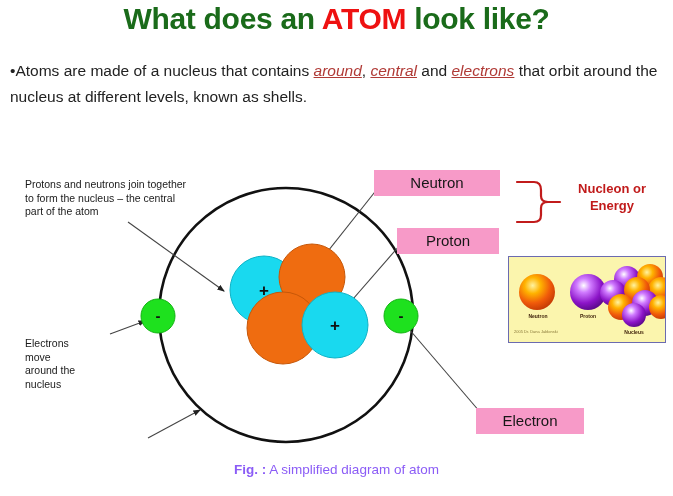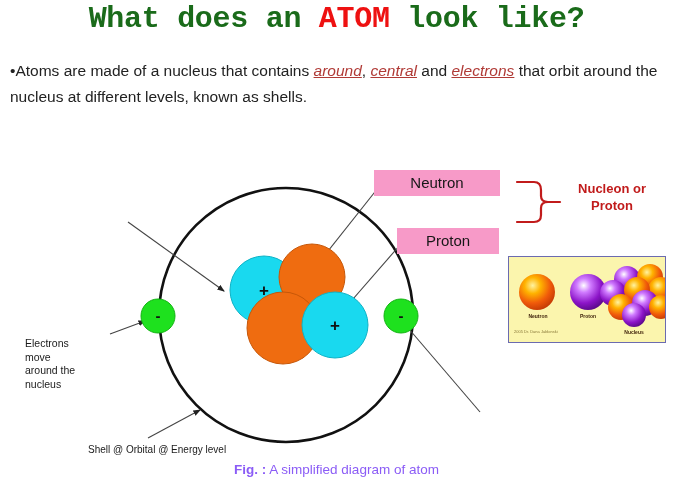--- a/index.html
+++ b/index.html
@@ -21,21 +21,20 @@
     position: absolute;
     top: 2px;
     left: 0;
     width: 673px;
     text-align: center;
     font-size: 30px;
     font-weight: bold;
     letter-spacing: -0.3px;
     color: #1a6b1a;
     white-space: nowrap;
-    font-family: Liberation Mono, monospace;
   }
   #slide-title .accent {
     color: #ee1111;
     font-weight: bold;
   }
 
   
   #body-text {
     position: absolute;
     top: 58px;
@@ -186,31 +185,34 @@
     <path d="M 517 182 L 534 182 Q 541 182 541 190 L 541 196 Q 541 202 548 202
              Q 541 202 541 208 L 541 215 Q 541 222 534 222 L 517 222" fill="none" stroke="#c11b1b" stroke-width="2.2" stroke-linecap="round"></path>
     <line x1="548" y1="202" x2="560" y2="202" stroke="#c11b1b" stroke-width="2.2" stroke-linecap="round"></line>
 
     <text x="264" y="296" text-anchor="middle" font-family="Liberation Sans, sans-serif" font-size="17" font-weight="bold" fill="#111111">+</text>
     <text x="335" y="331" text-anchor="middle" font-family="Liberation Sans, sans-serif" font-size="17" font-weight="bold" fill="#111111">+</text>
     <text x="158" y="321" text-anchor="middle" font-family="Liberation Sans, sans-serif" font-size="15" font-weight="bold" fill="#111111">-</text>
     <text x="401" y="321" text-anchor="middle" font-family="Liberation Sans, sans-serif" font-size="15" font-weight="bold" fill="#111111">-</text>
   </svg>
 
+  <div class="note" id="note-nucleus">Protons and neutrons join together
+to form the nucleus – the central
+part of the atom</div>
   <div class="note" id="note-electrons">Electrons
 move
 around the
 nucleus</div>
-  <div class="note" id="note-shell">Shell @ Orbital @ Energy level</div>
 
   <div class="pink-label" id="label-neutron">Neutron</div>
   <div class="pink-label" id="label-proton">Proton</div>
+  <div class="pink-label" id="label-electron">Electron</div>
 
   <div id="nucleon-caption">Nucleon or
-Proton</div>
+Energy</div>
 
   <div id="inset">
     <svg id="inset-svg" width="158" height="87">
       <defs>
         <radialGradient id="gOrange" cx="38%" cy="32%" r="70%">
           <stop offset="0%" stop-color="#fff3a0"></stop>
           <stop offset="32%" stop-color="#ffb300"></stop>
           <stop offset="70%" stop-color="#f05a0a"></stop>
           <stop offset="100%" stop-color="#c63c05"></stop>
         </radialGradient>

